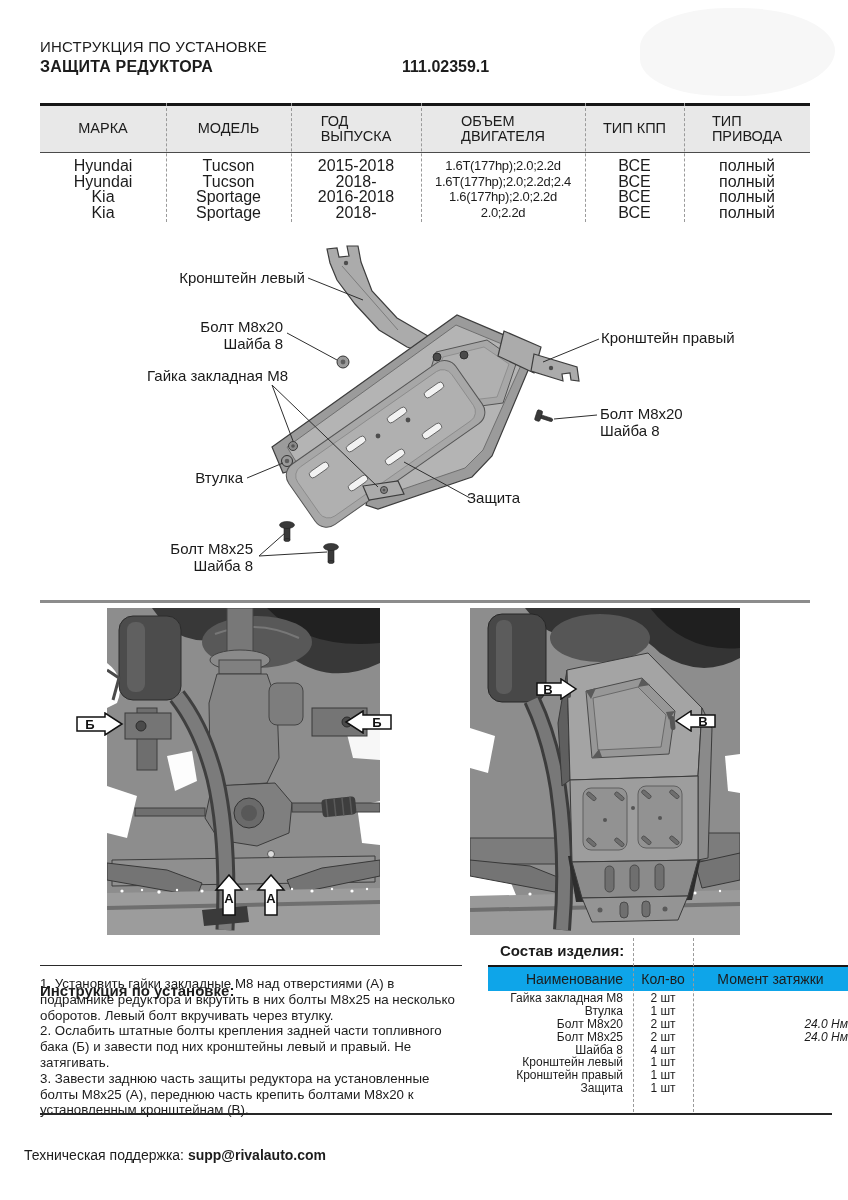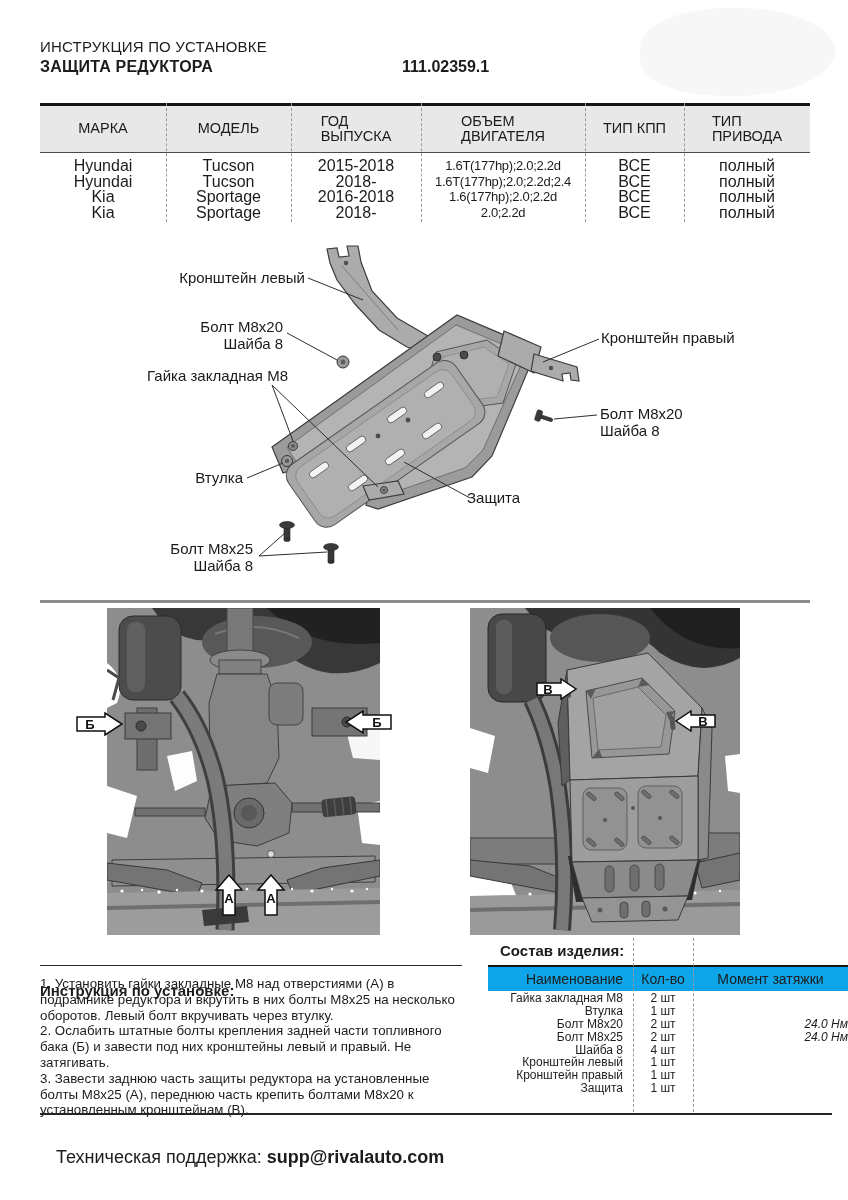--- a/index.html
+++ b/index.html
@@ -74,21 +74,21 @@
   .comp-head .ct{justify-content:center;}
   .comp-body{left:488px;top:992px;width:360px;}
   .comp-row{display:grid;grid-template-columns:145px 60px 155px;height:12.9px;}
   .comp-row>div{font-size:12px;line-height:12.9px;white-space:nowrap;}
   .comp-row .cn{text-align:right;padding-right:10px;box-sizing:border-box;}
   .comp-row .cq{text-align:center;}
   .comp-row .ct{text-align:right;font-style:italic;}
 
   
   .foot1{left:40px;top:1128px;font-size:14px;}
-  .foot2{left:56px;top:1147px;font-size:18px;}
+  .foot2{left:24px;top:1147px;font-size:14px;}
   .foot2 b{font-weight:bold;}
 </style>
 </head>
 <body>
 
 <div class="page">
 
   <div class="abs blob"></div>
 
   <div class="abs hdr-line1">ИНСТРУКЦИЯ ПО УСТАНОВКЕ</div>

